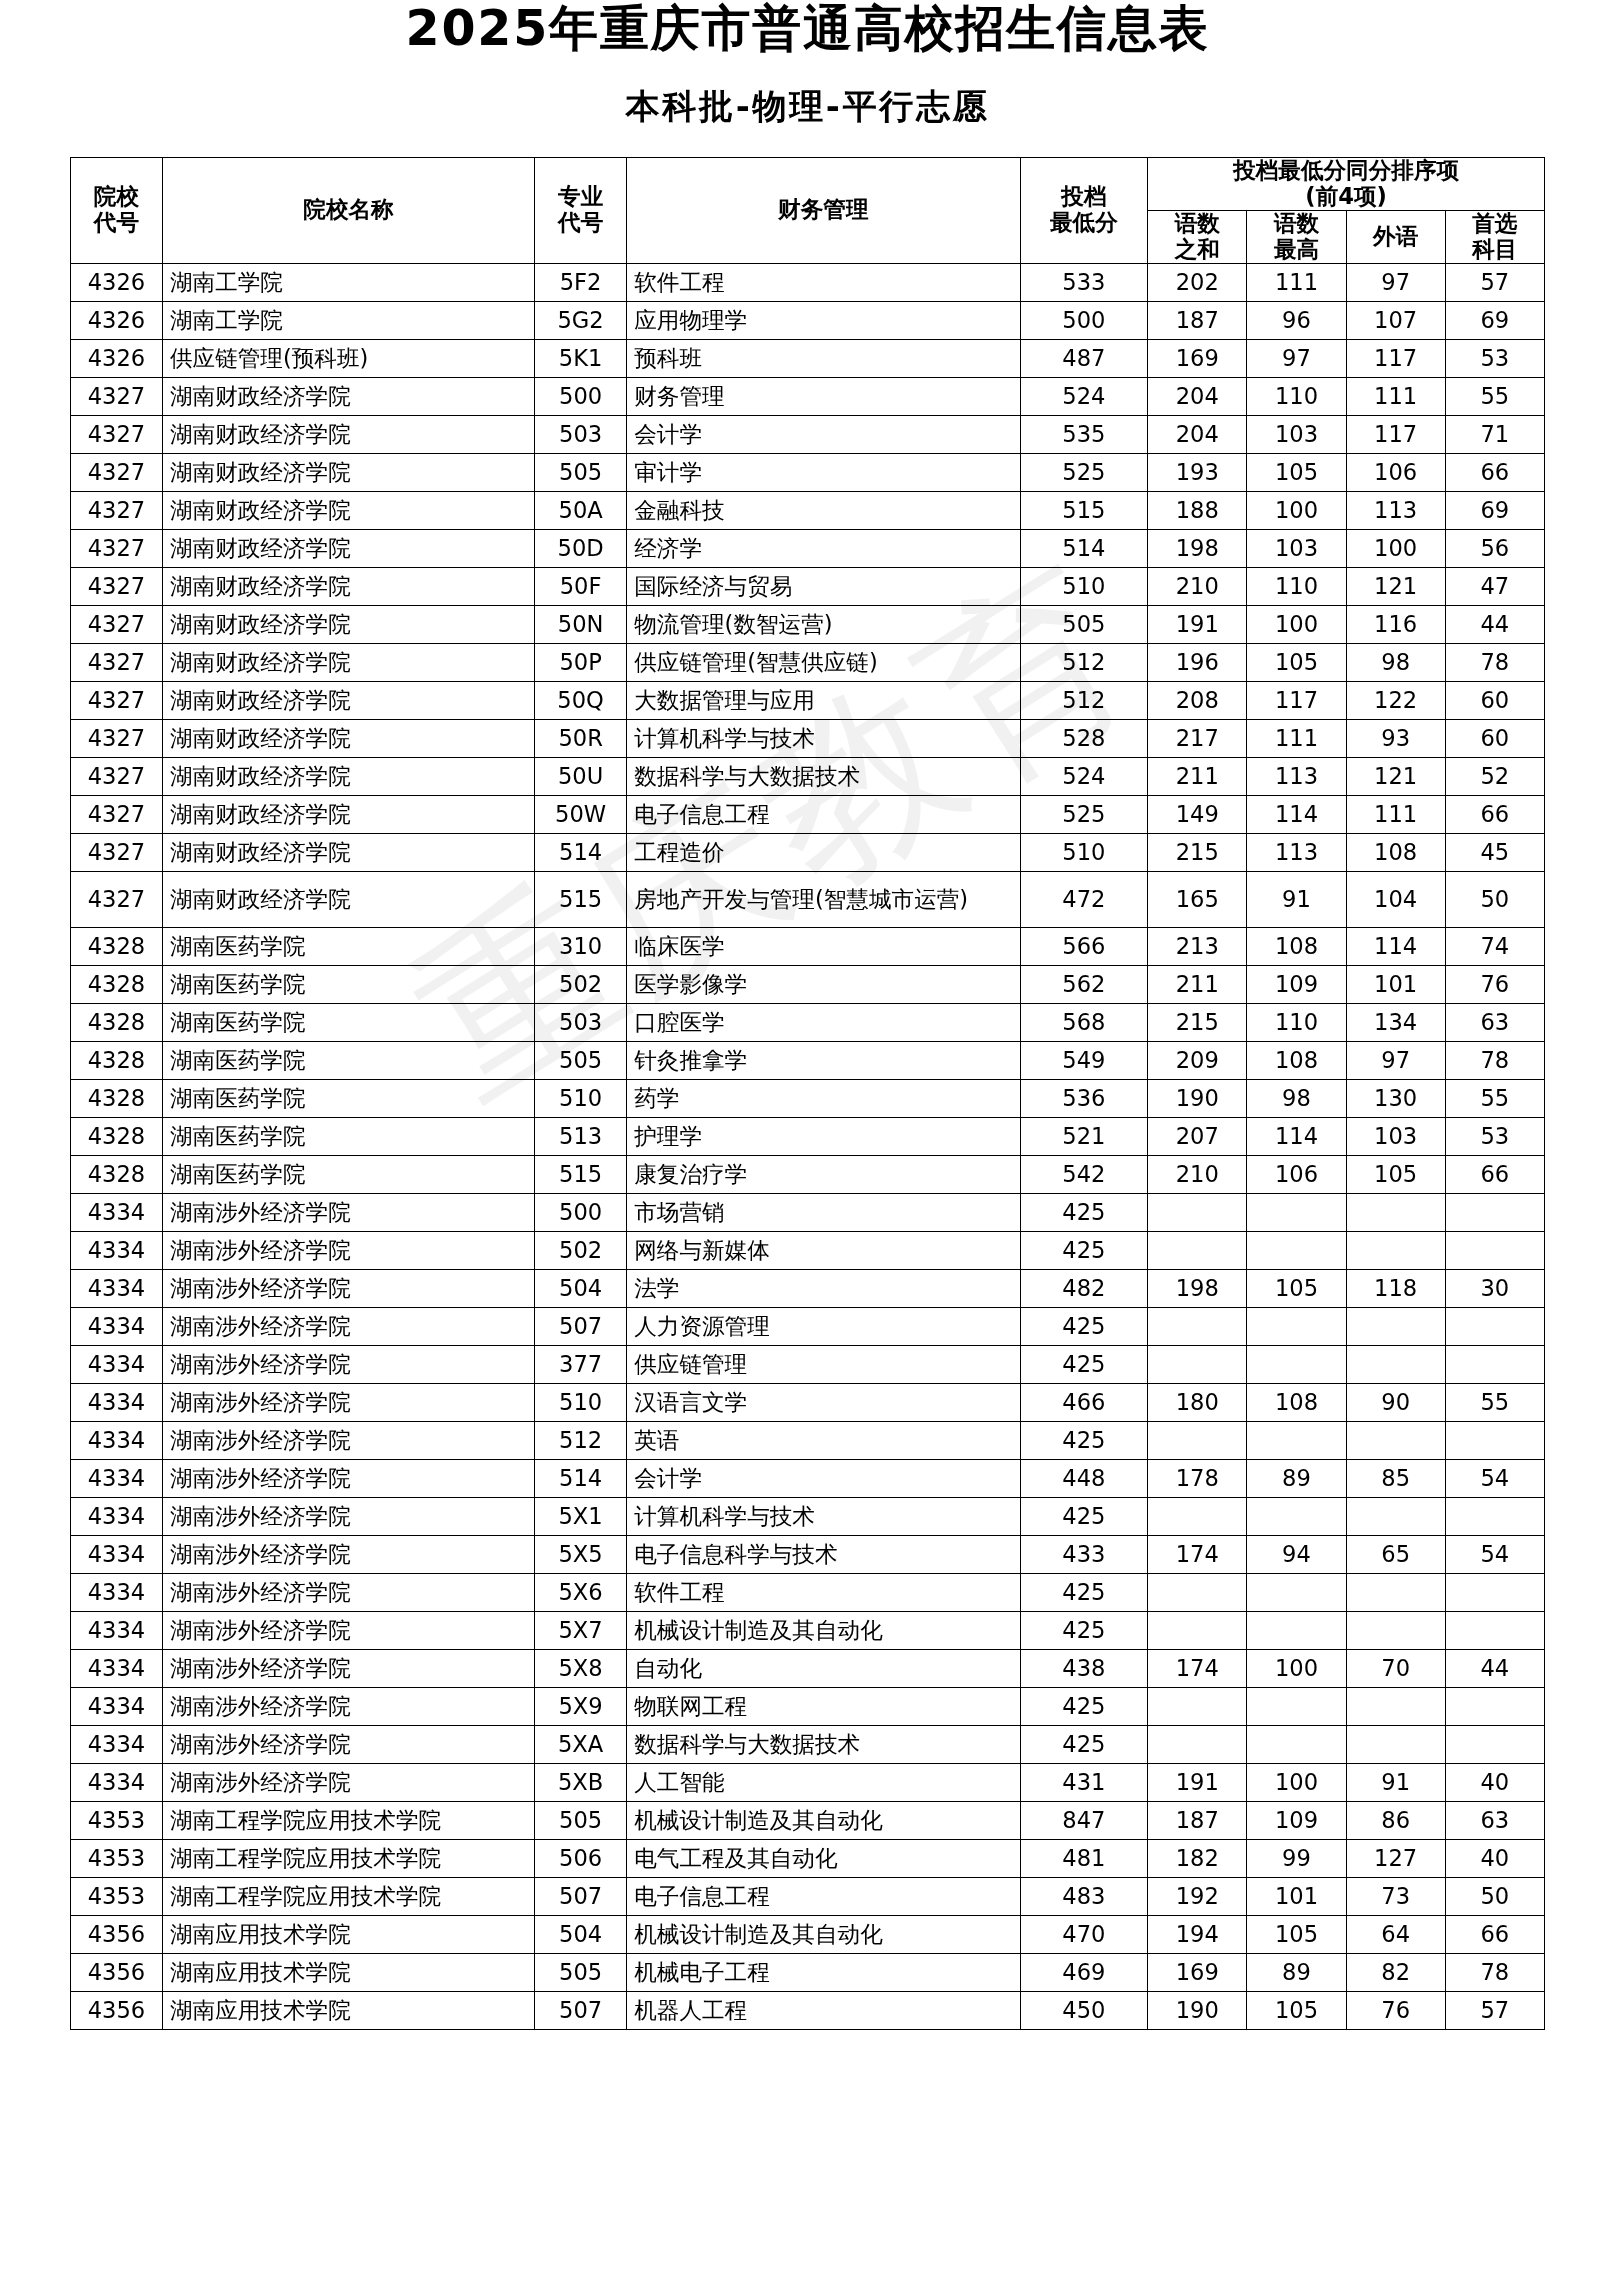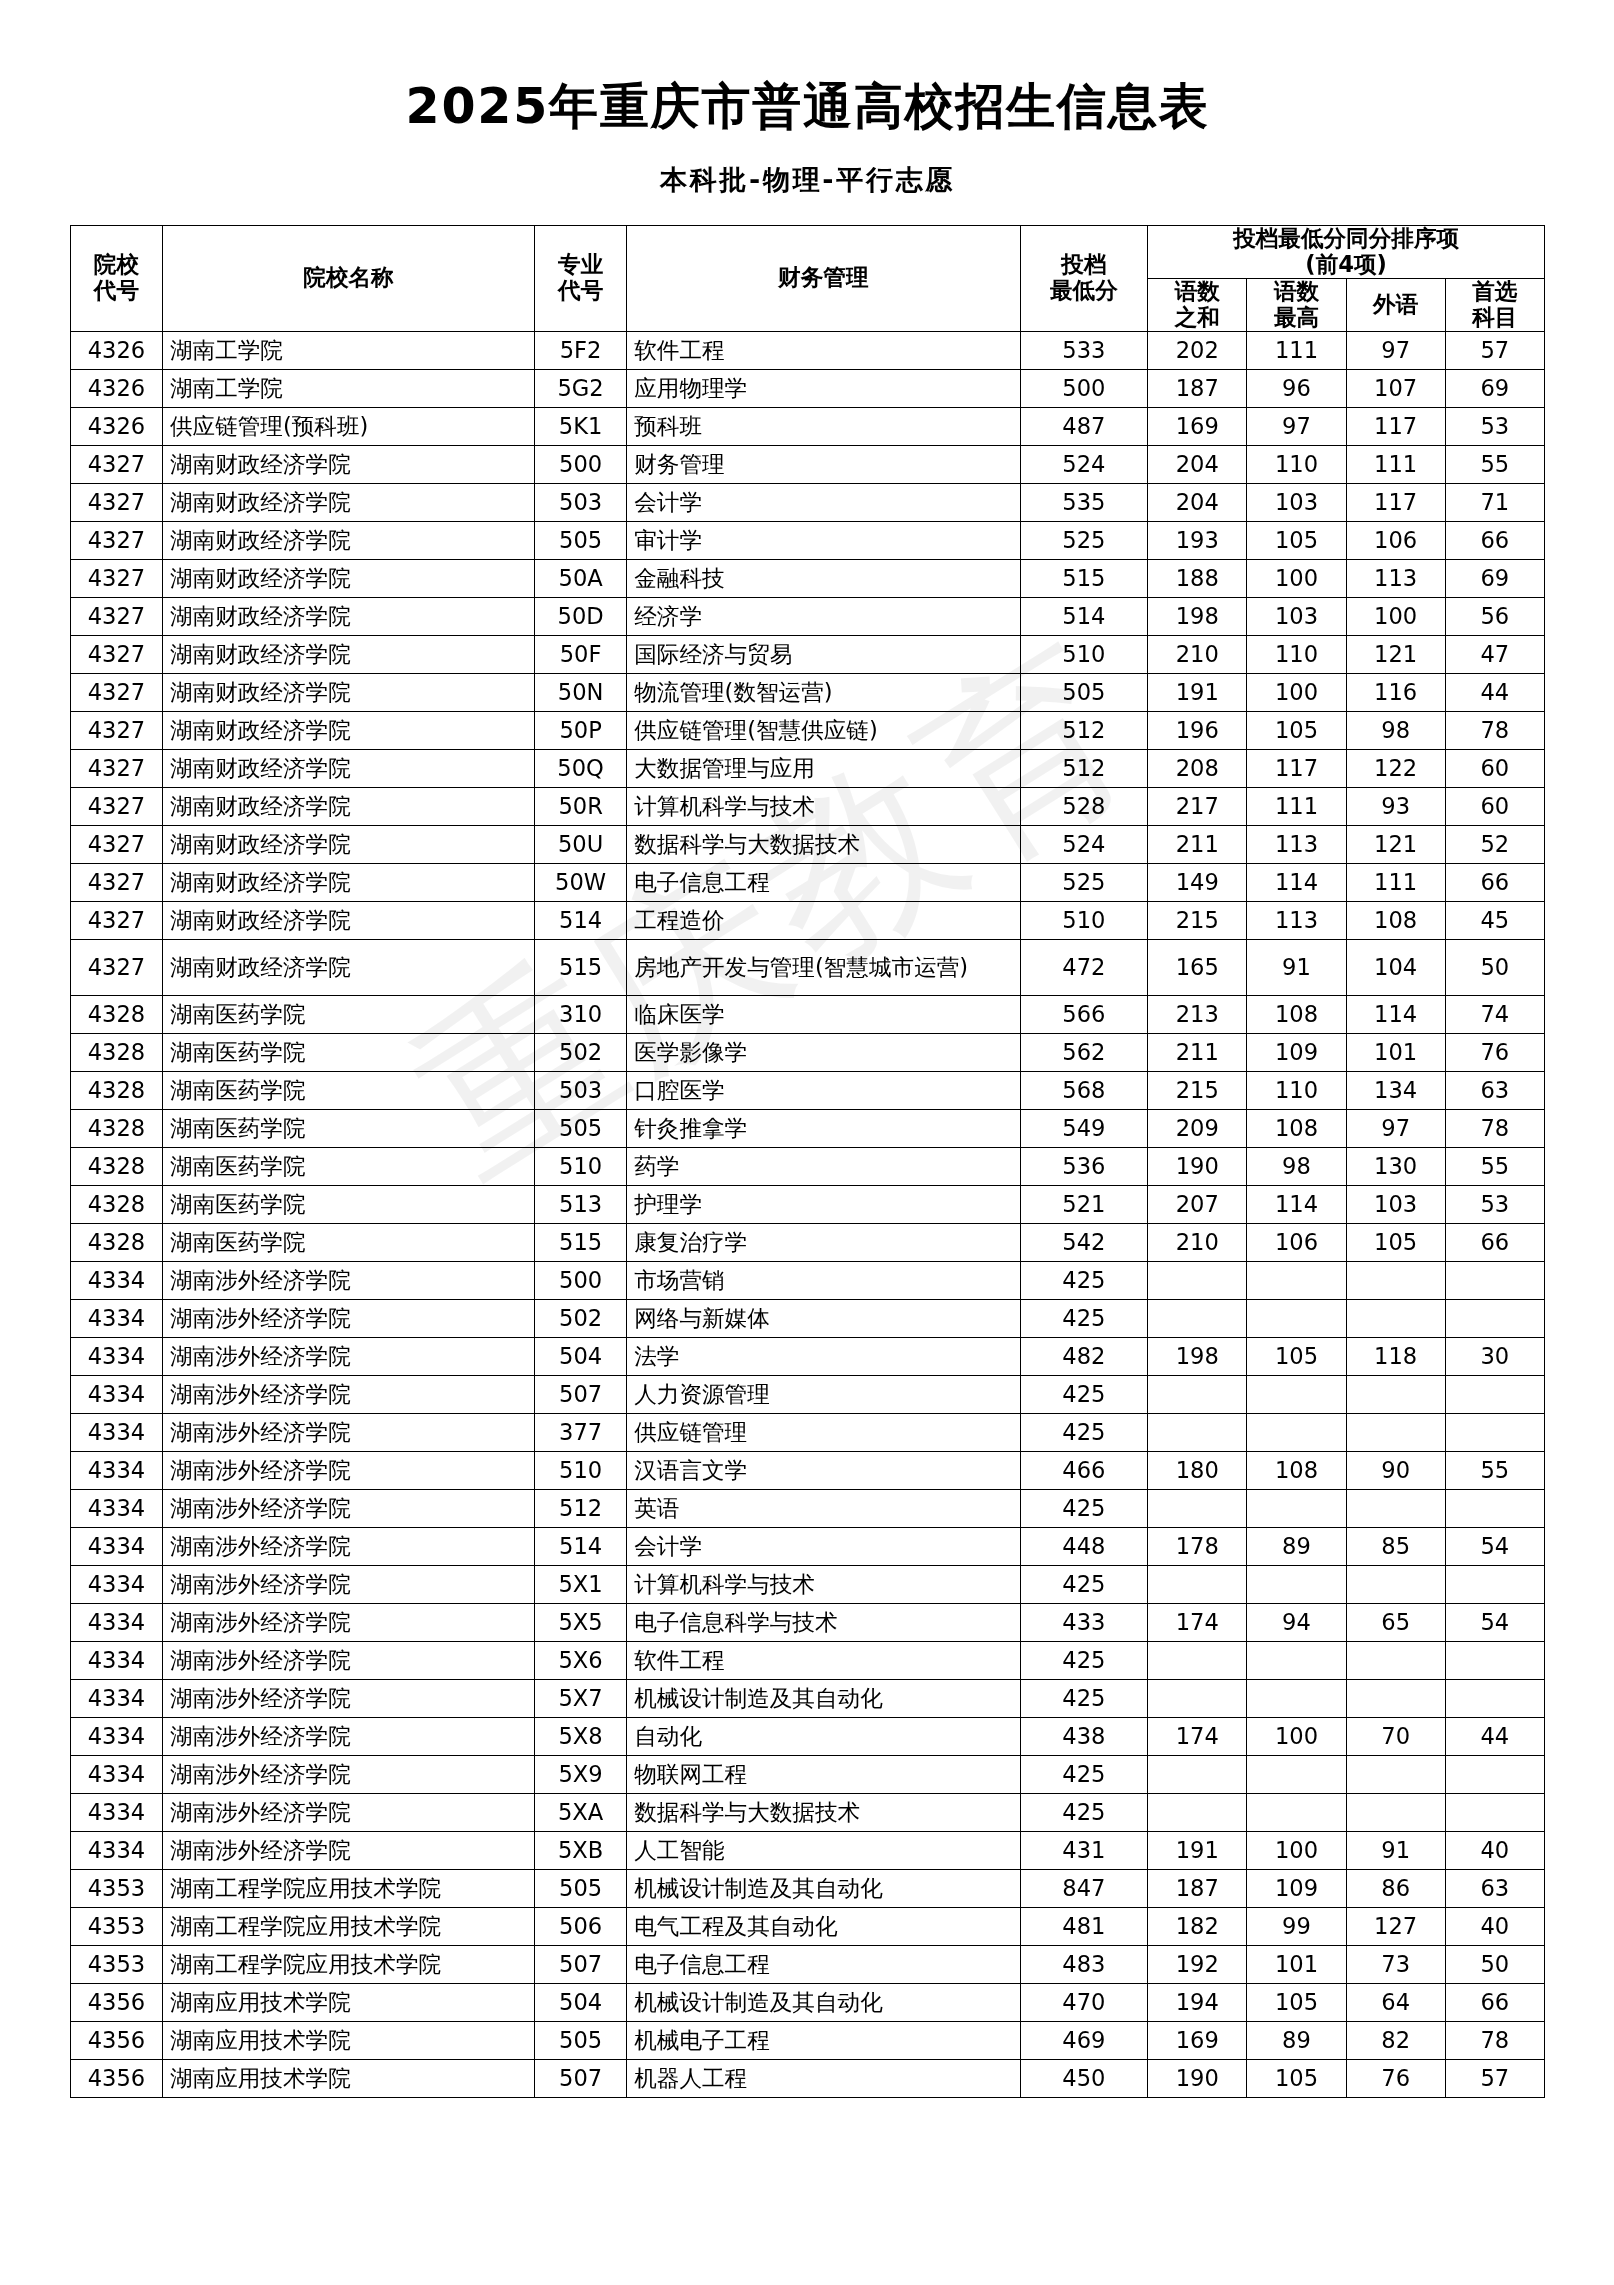--- a/index.html
+++ b/index.html
@@ -20,26 +20,25 @@
     width: 1615px;
     height: 2285px;
     box-sizing: border-box;
     padding: 0;
   }
   .title {
     text-align: center;
     font-size: 49px;
     font-weight: bold;
     letter-spacing: 1.8px;
-    margin-top: 78px;
     line-height: 1.2;
   }
   .subtitle {
     text-align: center;
-    font-size: 27px;
+    font-size: 34px;
     font-weight: bold;
     margin-top: 25px;
     letter-spacing: 2.7px;
   }
   .watermark {
     position: absolute;
     left: 380px;
     top: 706px;
     font-size: 190px;
     color: rgba(0,0,0,0.055);

